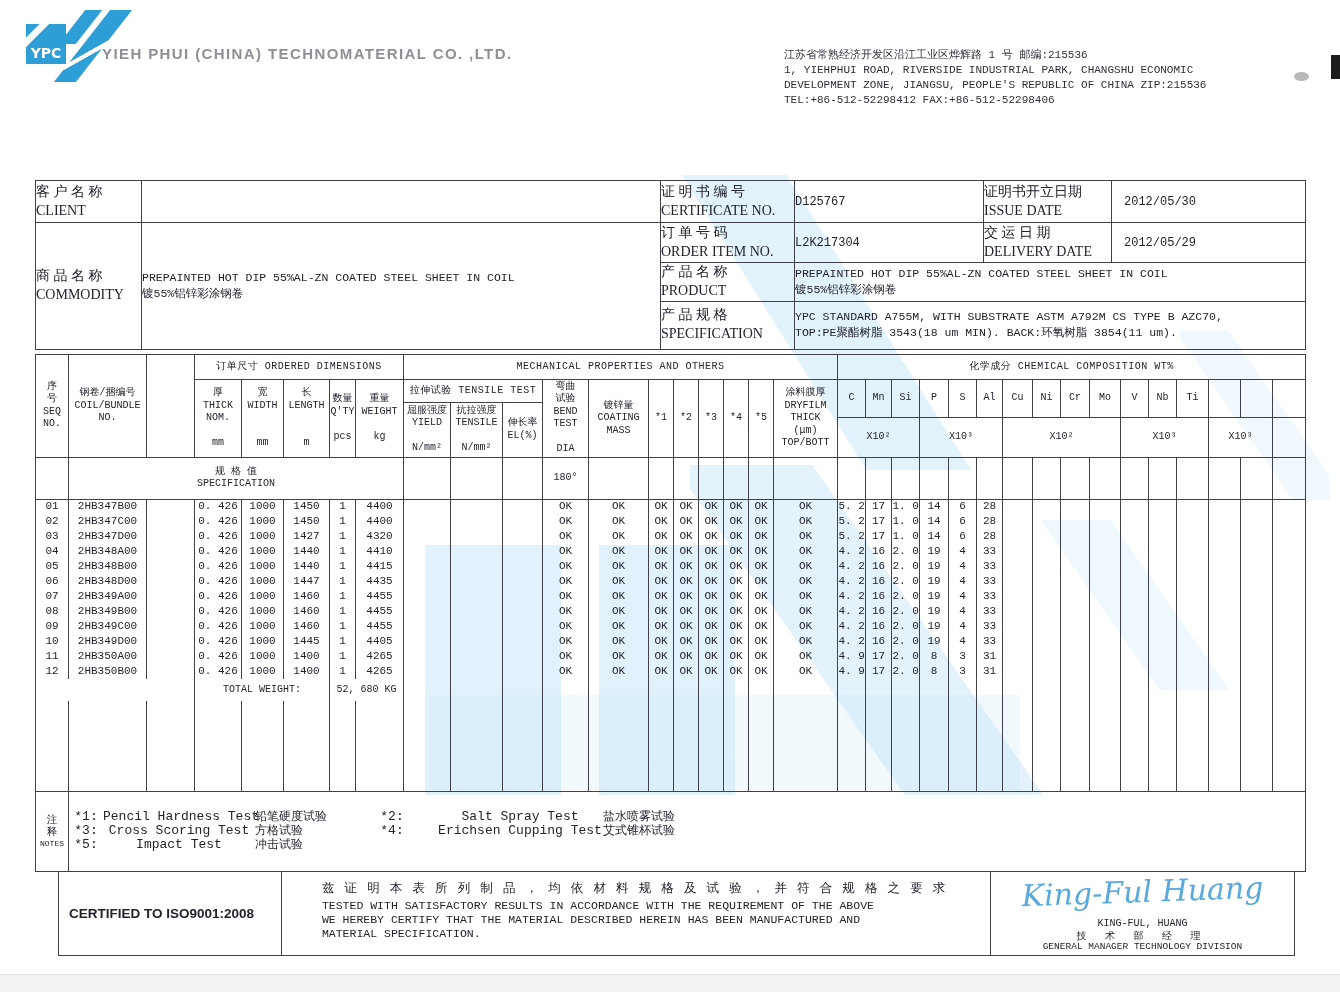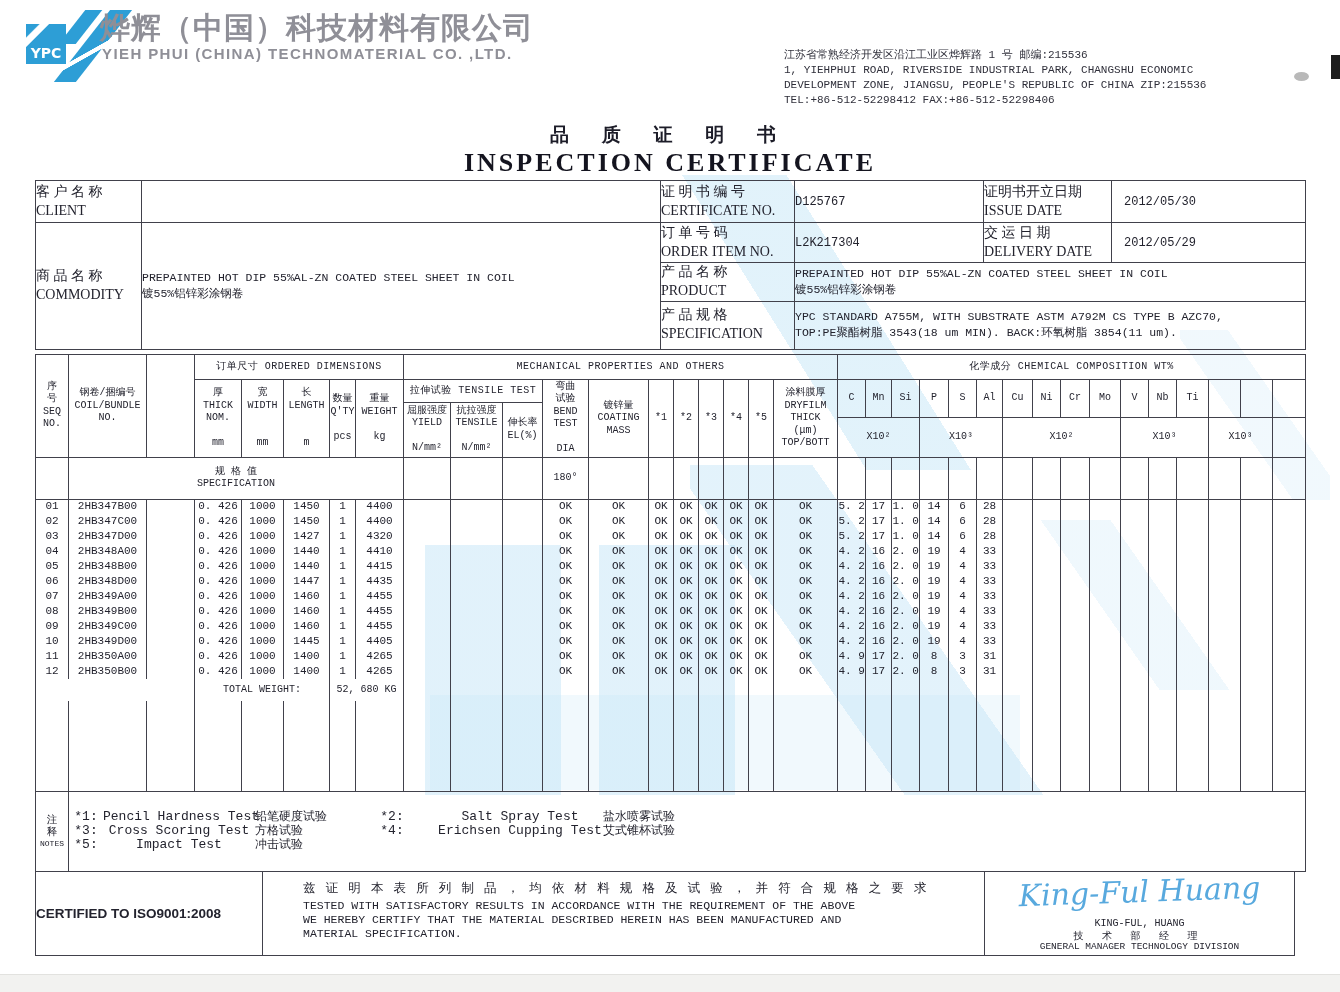--- a/index.html
+++ b/index.html
@@ -76,22 +76,22 @@
      font-family:"Liberation Mono","DejaVu Sans Mono",monospace;font-size:13px;line-height:14px;}
   .note-item{display:flex;white-space:nowrap;}
   .note-code{width:34px;}
   .note-en{width:152px;}
   .note-en-w{width:166px;margin-left:28px;}
   .note-cn{font-size:12px;}
 
   
   .foot{position:relative;width:1260px;height:85px;margin-top:-1px;display:flex;z-index:1;}
   .fcell{border:1px solid #41414b;box-sizing:border-box;height:85px;}
-  .f-iso{width:228px;display:flex;align-items:center;
-     font-family:"Liberation Sans","DejaVu Sans",sans-serif;font-weight:bold;font-size:13.5px;}
+  .f-iso{width:228px;display:flex;align-items:center;padding-left:10px;
+     font-family:"Liberation Sans","DejaVu Sans",sans-serif;font-weight:bold;font-size:13.5px;margin-left:23px;}
   .f-cert{width:722px;border-left:none;padding:8px 0 0 40px;box-sizing:border-box;}
   .cert-cn{font-size:12.5px;letter-spacing:3.5px;}
   .cert-en{font-family:"Liberation Mono","DejaVu Sans Mono",monospace;font-size:11.5px;line-height:14px;margin-top:2px;}
   .f-sig{width:310px;border-left:none;position:relative;text-align:center;}
   .sig-script{position:absolute;left:0;right:0;top:2px;font-size:30px;font-style:italic;
      color:#58a9de;transform:rotate(-2deg);font-family:"DejaVu Serif",serif;white-space:nowrap;}
   .sig-name{position:absolute;left:0;right:0;top:46px;font-size:10px;
      font-family:"Liberation Mono","DejaVu Sans Mono",monospace;}
   .sig-title-cn{position:absolute;left:0;right:0;top:57px;font-size:10px;letter-spacing:8px;}
   .sig-title-en{position:absolute;left:0;right:0;top:69px;font-size:9.5px;
@@ -116,31 +116,26 @@
   <div class="wm wm-band2"></div>
   <div class="wm wm-band3"></div>
 
   <div class="logo">
     <div class="logo-slash slash-a"></div>
     <div class="logo-slash slash-b"></div>
     <div class="logo-sq">
       <span class="logo-ypc">YPC</span>
     </div>
   </div>
-  <div class="company-cn">烨辉（中国）科技材料有限公司</div>
   <div class="company-en">YIEH PHUI (CHINA) TECHNOMATERIAL CO. ,LTD.</div>
   <div class="address mono">
     <div>江苏省常熟经济开发区沿江工业区烨辉路 1 号 邮编:215536</div>
     <div>1, YIEHPHUI ROAD, RIVERSIDE INDUSTRIAL PARK, CHANGSHU ECONOMIC</div>
     <div>DEVELOPMENT ZONE, JIANGSU, PEOPLE'S REPUBLIC OF CHINA ZIP:215536</div>
     <div>TEL:+86-512-52298412  FAX:+86-512-52298406</div>
-  </div>
-  <div class="doc-title">
-    <div class="title-cn">品 质 证 明 书</div>
-    <div class="title-en">INSPECTION CERTIFICATE</div>
   </div>
 
   <div class="doc-body">
 
     <table class="it">
       <colgroup>
         <col style="width:106px">
           <col style="width:519px">
           <col style="width:134px">
         <col style="width:189px">

